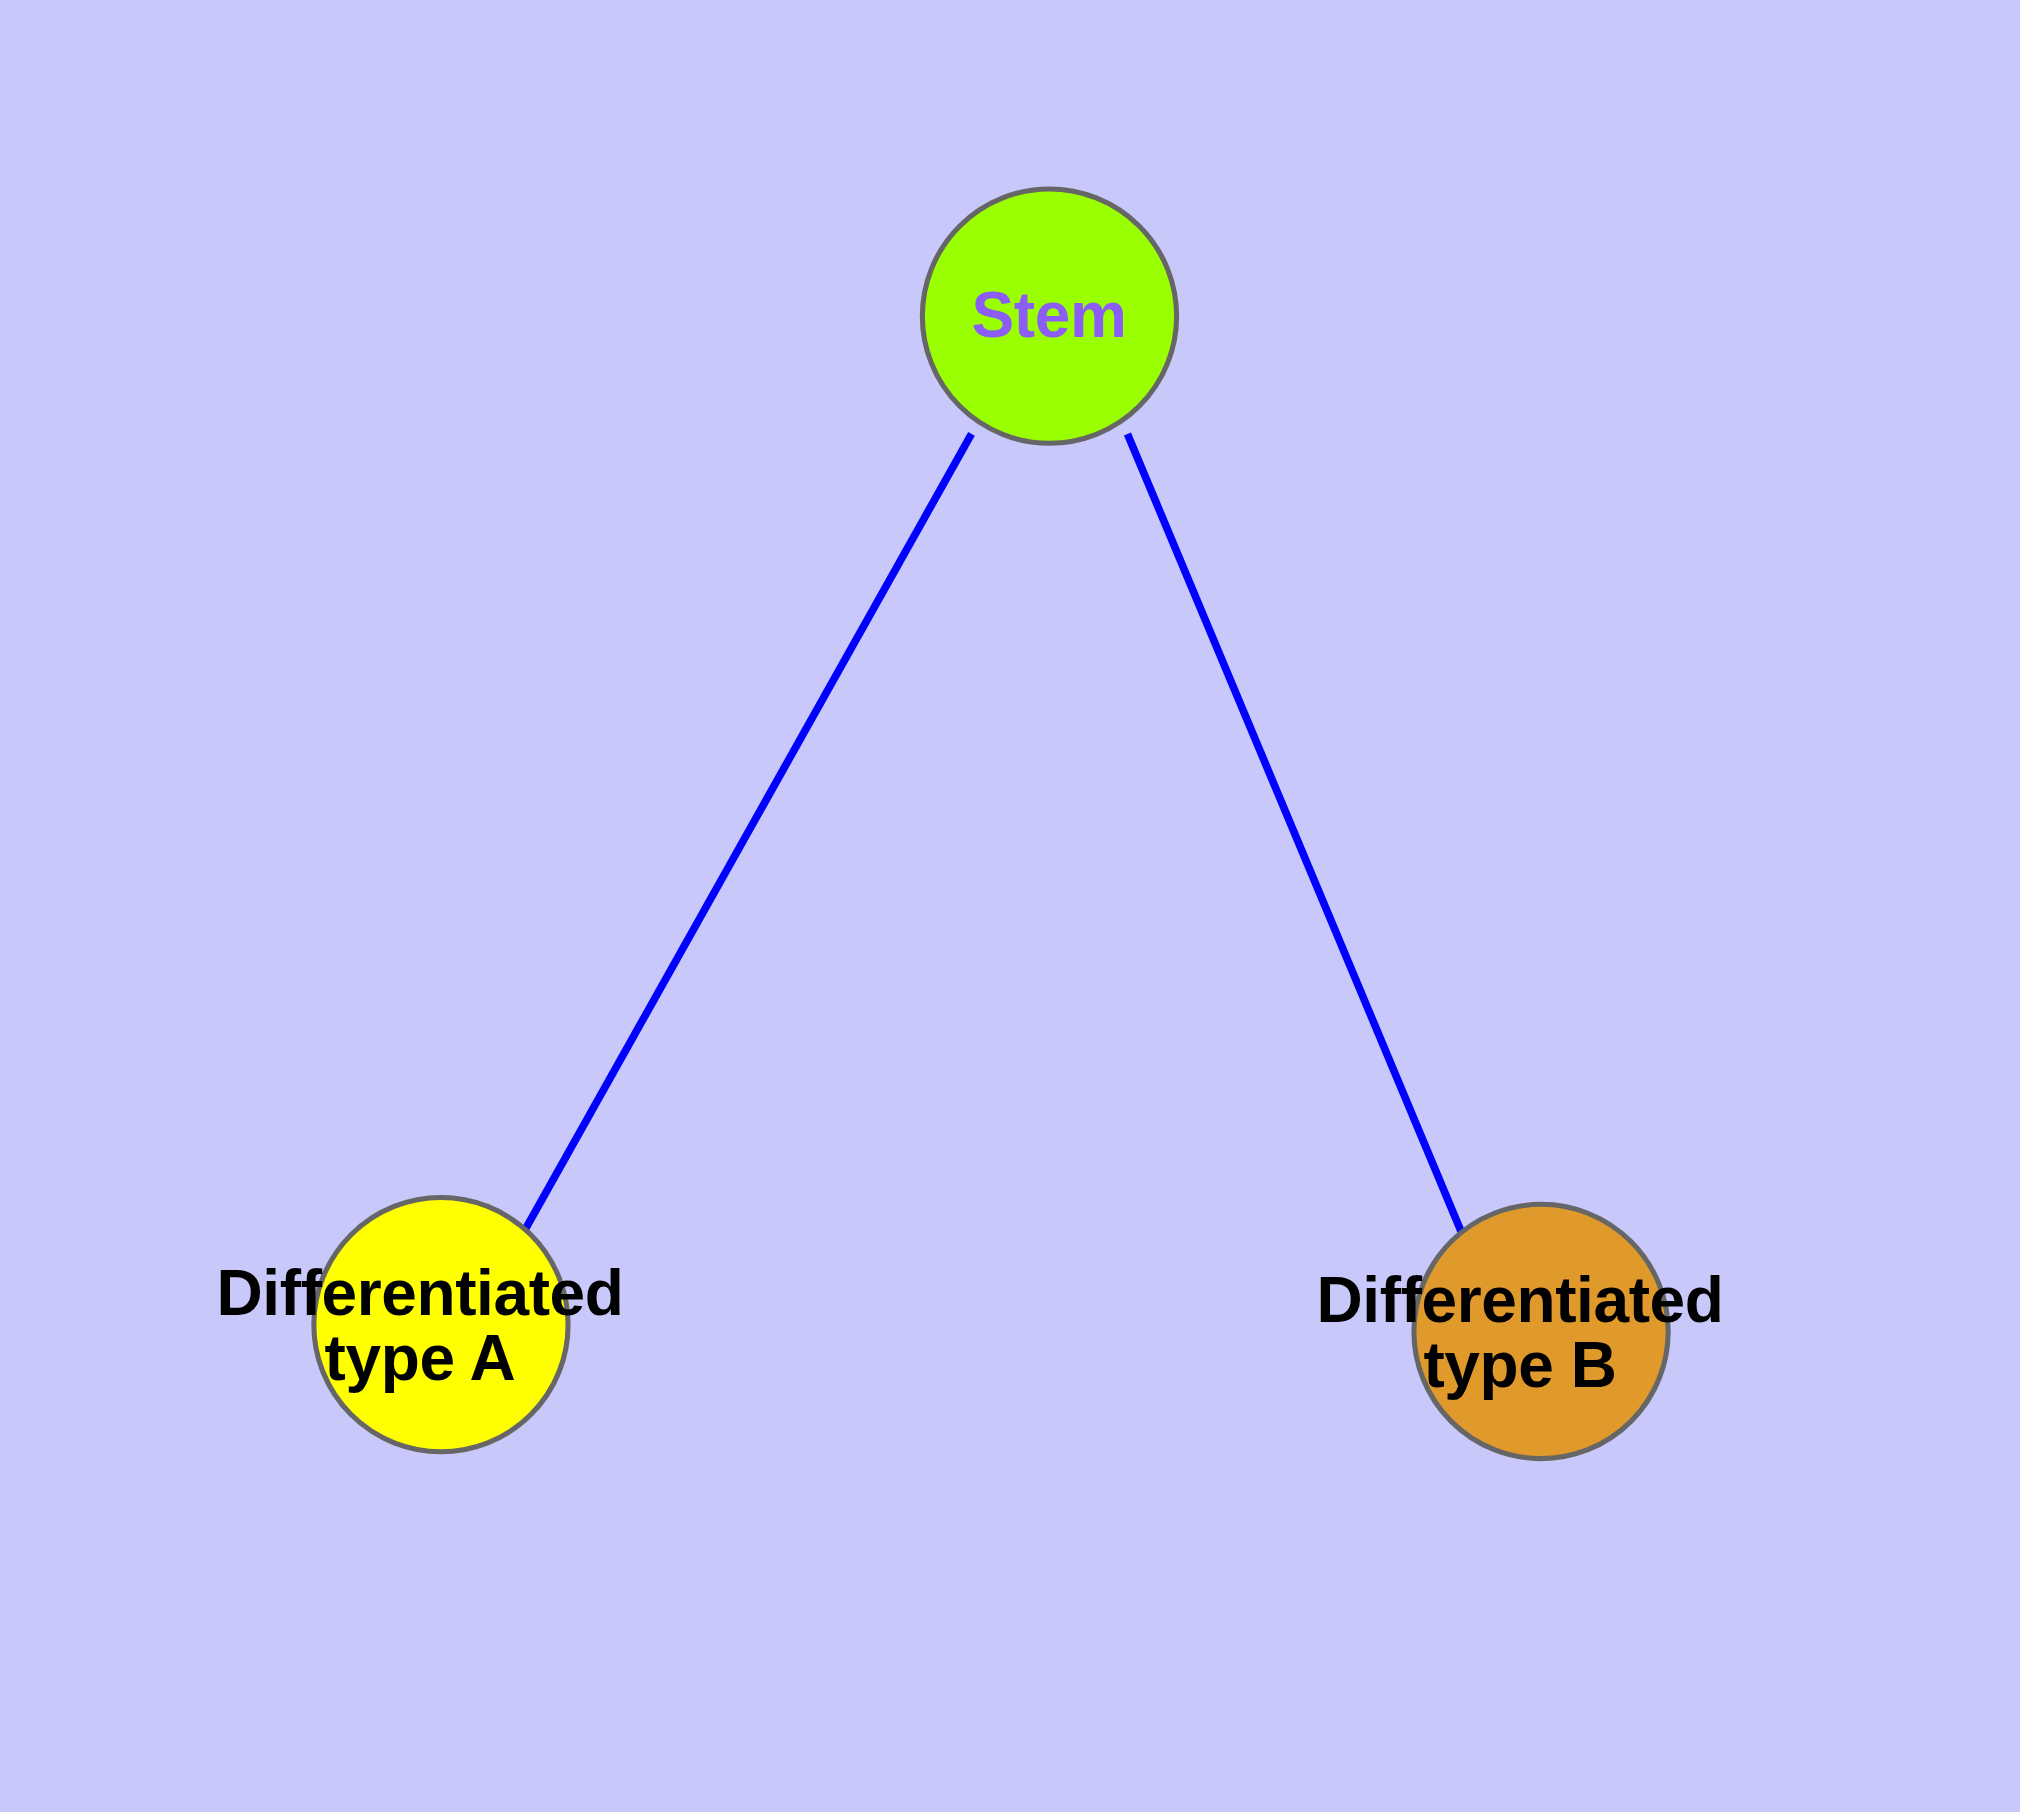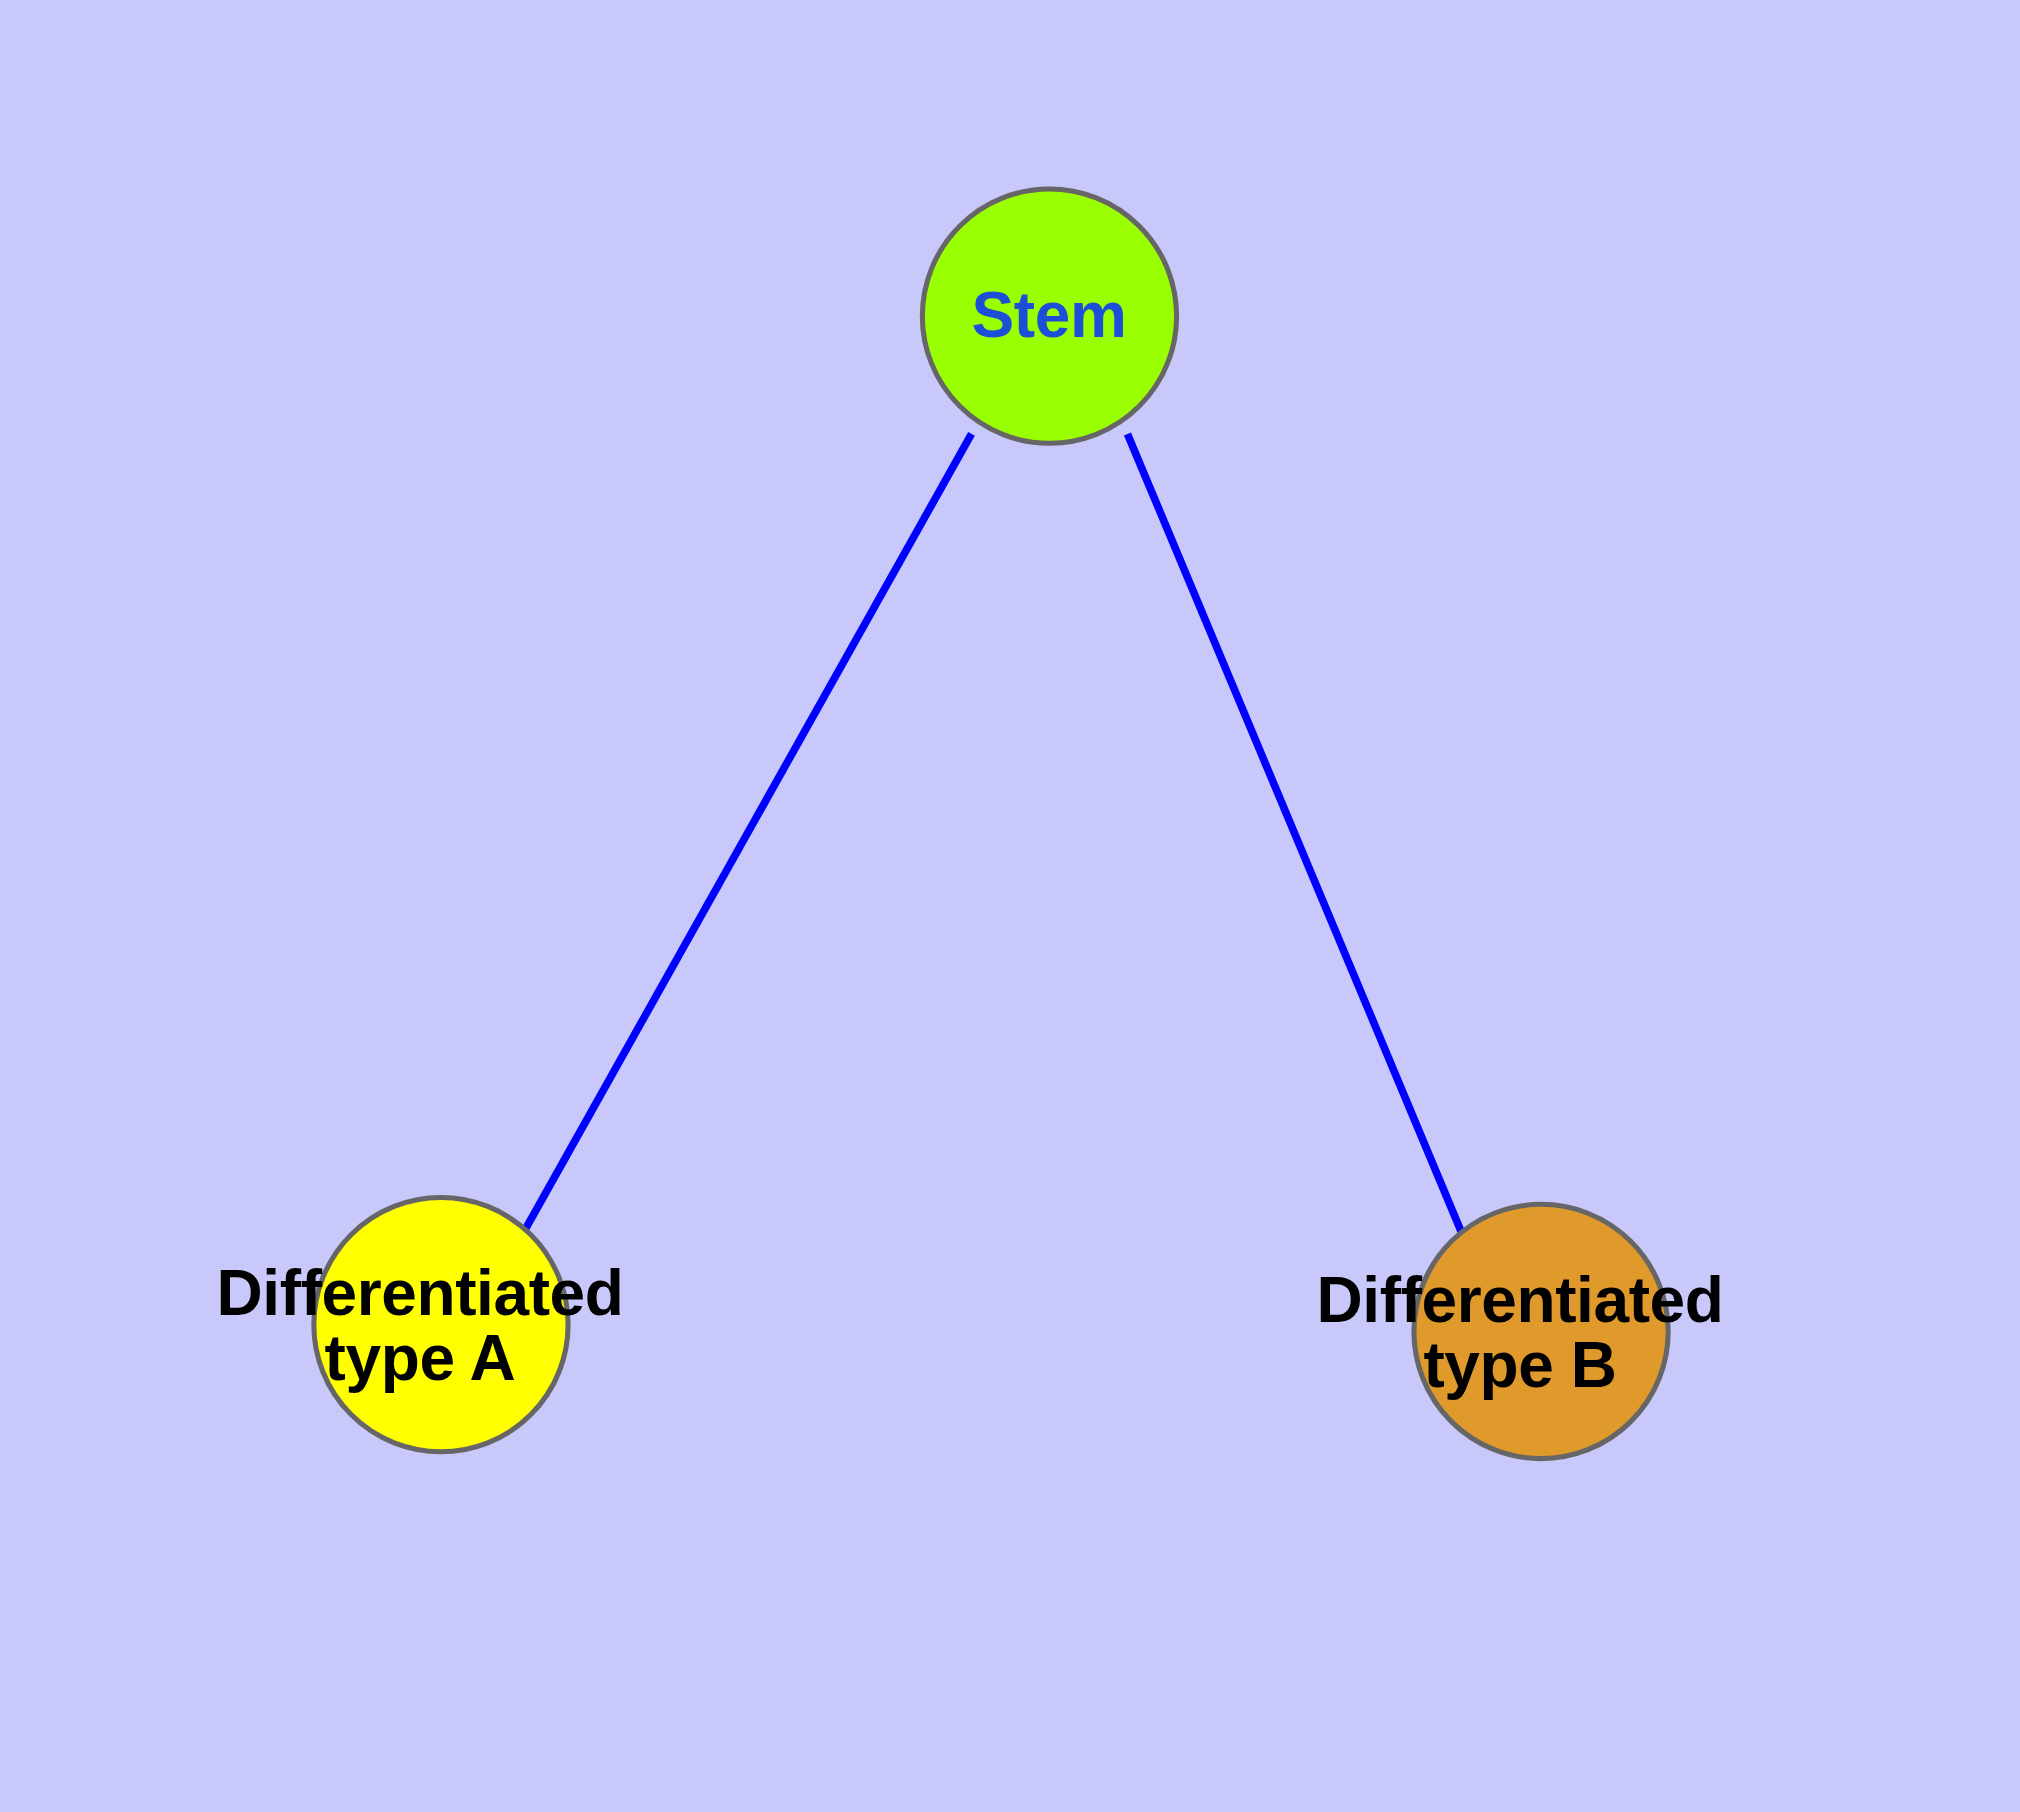--- a/index.html
+++ b/index.html
@@ -50,21 +50,21 @@
         <line x1="1330" y1="512" x2="1730" y2="1468" stroke="#0000ff" stroke-width="9" stroke-linecap="butt"></line>
       </g>
     <g id="node-layer">
         <circle cx="1238" cy="373" r="150" fill="#9aff00" stroke="#666666" stroke-width="6"></circle>
         <circle cx="520" cy="1563" r="150" fill="#ffff00" stroke="#666666" stroke-width="6"></circle>
         <circle cx="1818" cy="1571" r="150" fill="#e09a2b" stroke="#666666" stroke-width="6"></circle>
       </g>
   </svg>
 
   <div id="label-layer">
-      <div class="node-label" style="left: 1049px; top: 316px; font-size: 64px; color: #1d4ed8;">Stem</div>
+      <div class="node-label" style="left: 1049px; top: 316px; font-size: 64px; color: #8b5cf6;">Stem</div>
       <div class="node-label" style="left: 420px; top: 1326px; font-size: 64px; color: rgb(0, 0, 0);">Differentiated
 type A</div>
       <div class="node-label" style="left: 1520px; top: 1333px; font-size: 64px; color: rgb(0, 0, 0);">Differentiated
 type B</div>
     </div>
 
 </div>
 
 
 </body></html>

